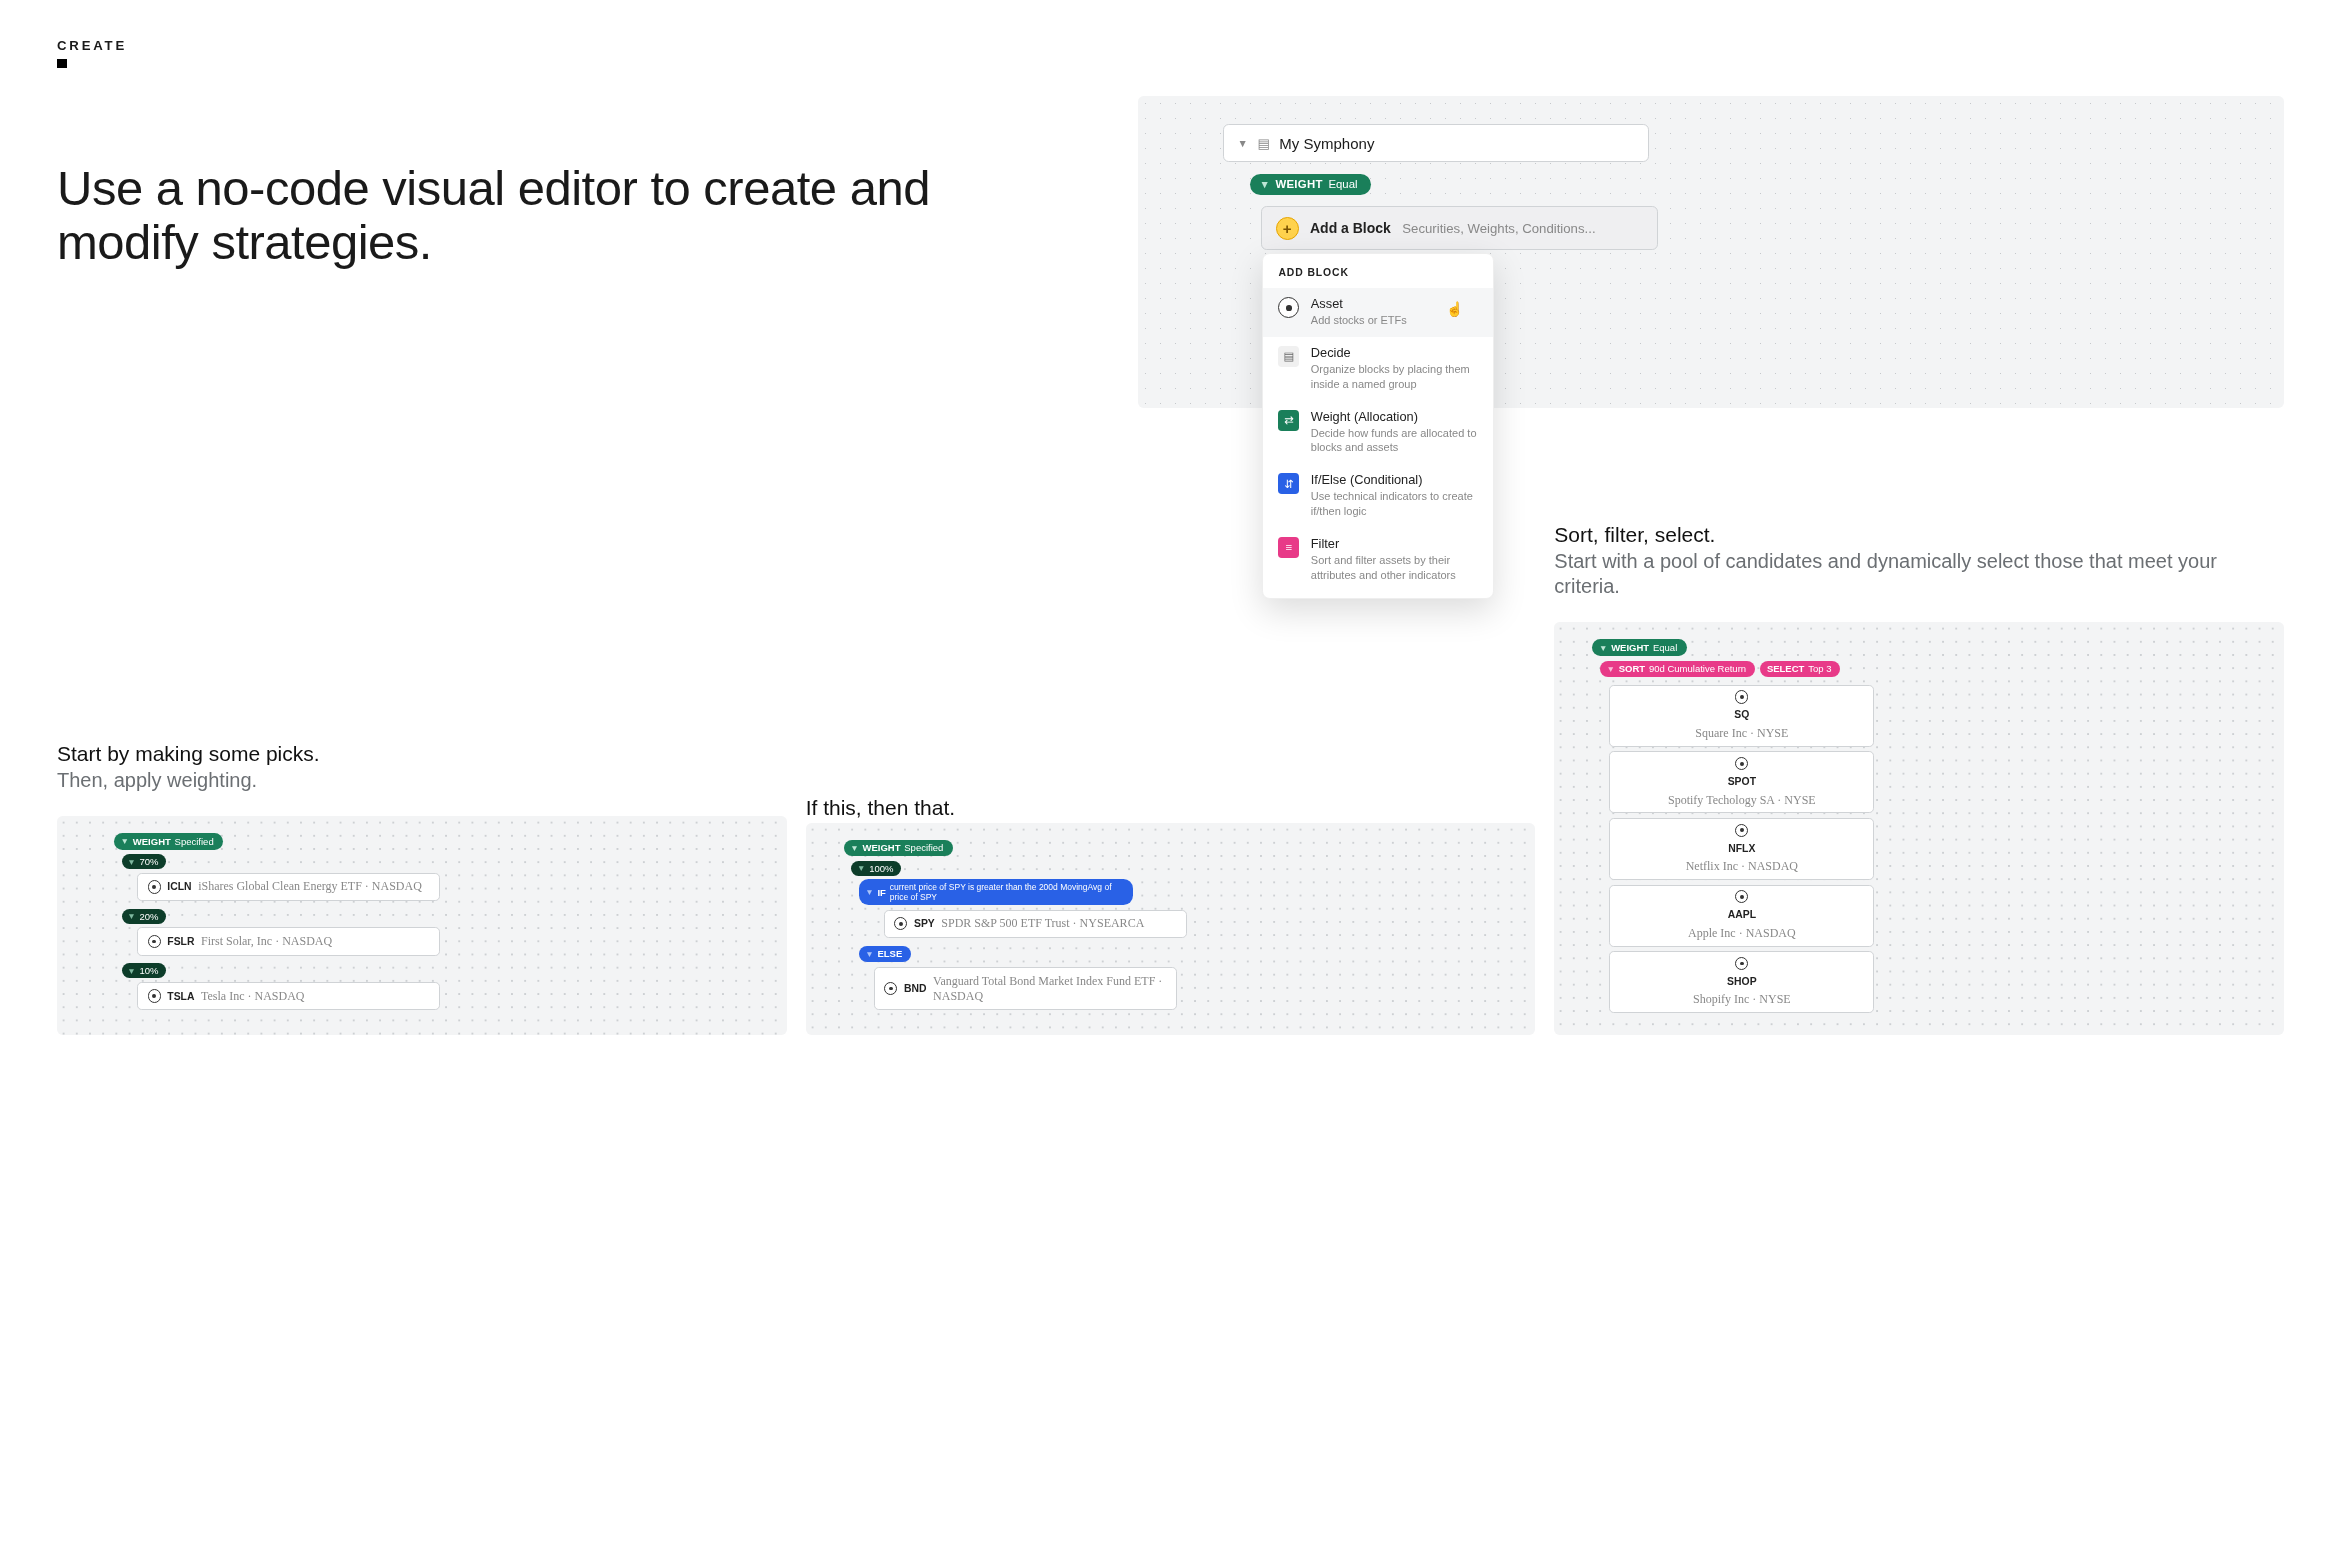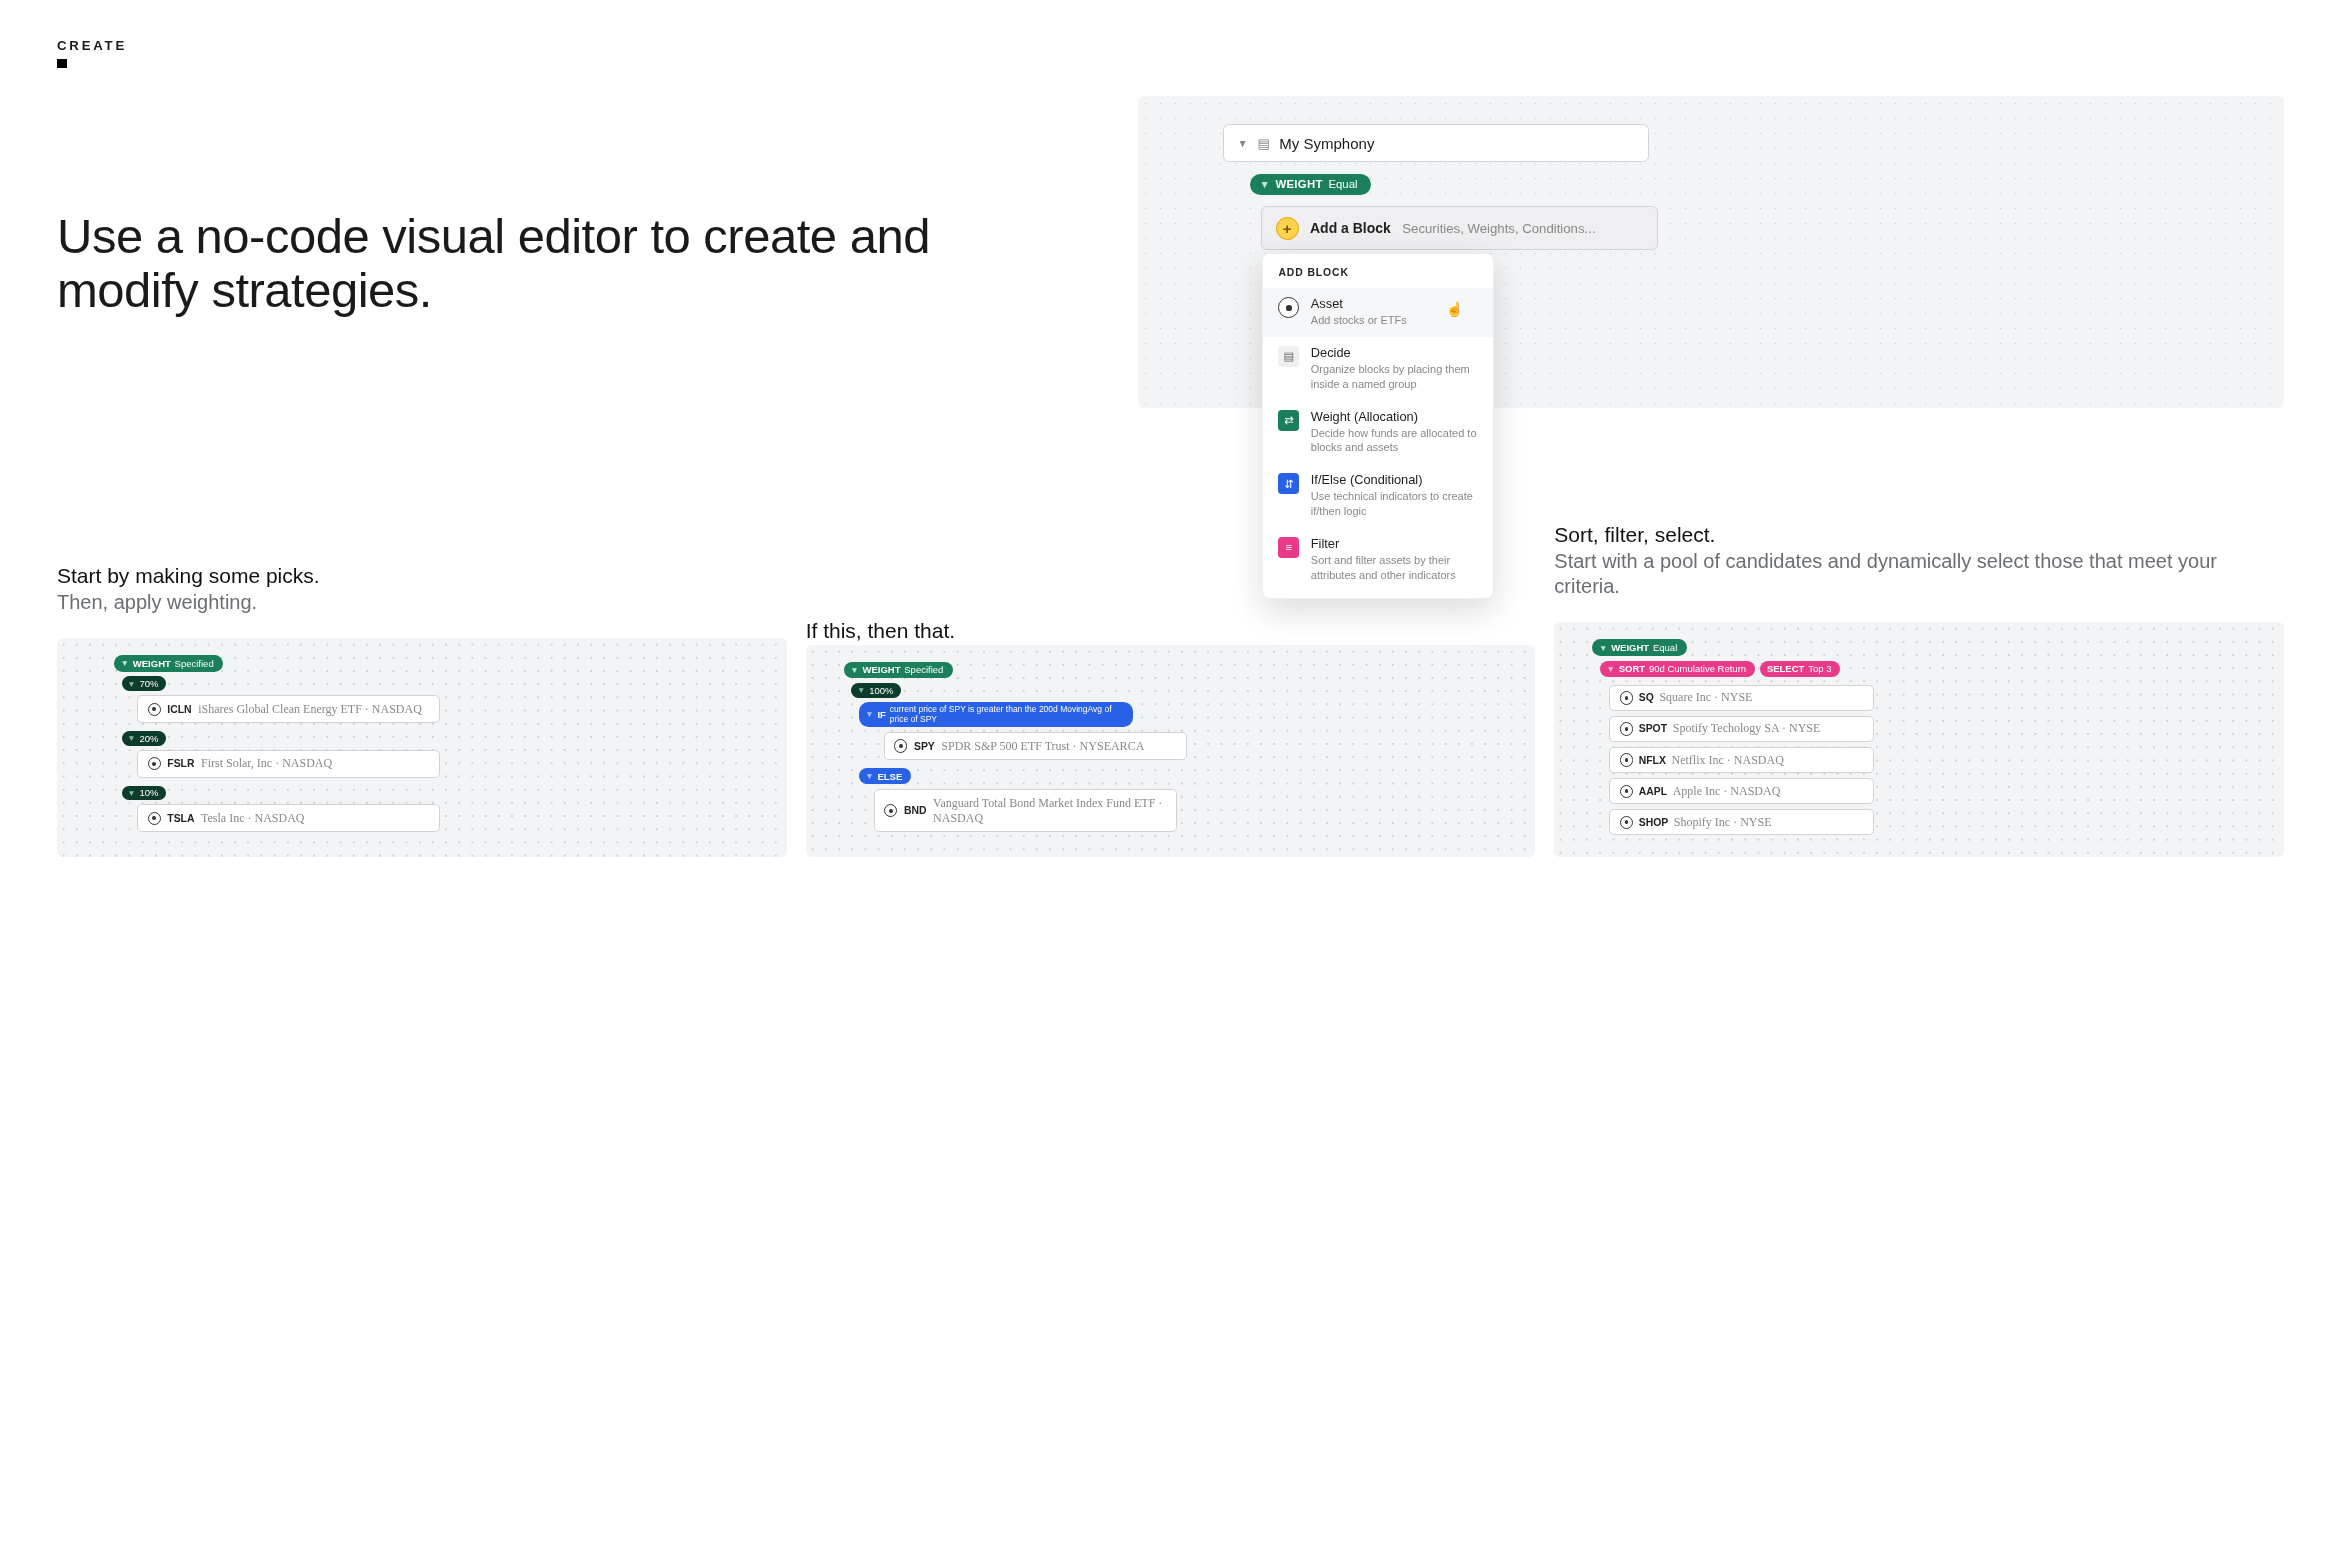--- a/index.html
+++ b/index.html
@@ -1,21 +1,21 @@
 <!DOCTYPE html>
 <html style="font-size:15px"><head>
 <meta charset="utf-8">
 <style>
 * { box-sizing: border-box; margin: 0; padding: 0; }
 body { font-family: -apple-system, BlinkMacSystemFont, "Segoe UI", Helvetica, Arial, sans-serif; background: #fff; color: #1a1a1a; padding: 38px 57px; }
 .section-label { font-size: 13.2px; font-weight: 600; letter-spacing: 2.8px; margin-bottom: 5.7px; }
 .section-square { width: 9.5px; height: 9.5px; background: #000; }
 .hero-row { display: flex; gap: 57px; margin-top: 28px; align-items: flex-start; }
 .hero-left { flex: 0 0 46%; padding-top: 66px; }
-.hero-title { font-size: 49px; font-weight: 300; line-height: 1.1; letter-spacing: -0.5px; margin-top: 48px; }
+.hero-title { font-size: 49px; font-weight: 300; line-height: 1.1; letter-spacing: -0.5px; }
 .hero-right { flex: 1; }
 .canvas { background: #f3f4f5; border-radius: 5.7px; padding: 28px 28px 38px 85px; position: relative; min-height: 312px; background-image: radial-gradient(circle, #c5c8cb 0.9px, transparent 0.9px); background-size: 15px 15px; }
 .node-root { background: #fff; border: 0.9px solid #d0d3d6; border-radius: 5.7px; padding: 9.5px 13.2px; display: flex; align-items: center; gap: 9.5px; margin-bottom: 11.4px; width: 426px; }
 .chev { color: #888; font-size: 10.4px; }
 .stack-icon { color: #888; font-size: 13.2px; }
 .pill { background: #1a7f5a; color: #fff; border-radius: 13.2px; padding: 4.7px 13.2px 4.7px 9.5px; display: inline-flex; align-items: center; gap: 5.7px; font-size: 11.4px; margin-bottom: 11.4px; margin-left: 26.5px; }
 .pill .chev { color: #bde6d5; }
 .pill b { font-weight: 700; letter-spacing: 0.3px; }
 .pill span.sub { font-weight: 400; }
 .add-row { background: #efeff1; border: 0.9px solid #d0d3d6; border-radius: 5.7px; padding: 9.5px 13.2px; display: flex; align-items: center; gap: 11.4px; margin-left: 38px; width: 397px; position: relative; }
@@ -51,21 +51,21 @@
 .asset-dot::after { content:""; width:3.8px; height:3.8px; background:#333; border-radius:50%; }
 .asset-ticker { font-weight: 700; color: #222; }
 .asset-name { color: #888; font-size: 12px; font-family: Liberation Serif, serif; }
 .cond-pill { background: #2961e6; color: #fff; border-radius: 9.5px; padding: 2.8px 8.5px 2.8px 6.6px; font-size: 9.5px; display: inline-flex; align-items: center; gap: 3.8px; margin-left: 15px; margin-bottom: 4.7px; }
 .cond-pill .chev { color:#aac4f9; font-size:8.5px; }
 .cond-pill.else { background: #2961e6; margin-left: 15px; }
 .filter-row { display: flex; gap: 5.7px; margin-left: 7.6px; margin-bottom: 7.6px; flex-wrap: wrap; }
 .filter-pill { background: #e83a88; color: #fff; border-radius: 9.5px; padding: 2.8px 8.5px 2.8px 6.6px; font-size: 9.5px; display: inline-flex; align-items: center; gap: 3.8px; }
 .filter-pill .chev { color:#f9bcd8; font-size:8.5px; }
 .filter-pill b { font-weight: 700; }
-.mini-asset { background: #fff; border: 0.9px solid #d0d3d6; border-radius: 4.7px; padding: 4.7px 9.5px; margin-left: 17px; margin-bottom: 4.7px; display: flex; align-items: center; gap: 5.7px; font-size: 10.4px; max-width: 265px; }
+.mini-asset { background: #fff; border: 0.9px solid #d0d3d6; border-radius: 4.7px; padding: 4.7px 9.5px; margin-left: 17px; margin-bottom: 4.7px; display: flex; align-items: center; gap: 5.7px; font-size: 10.4px; max-width: 265px; flex-direction: column; }
 </style>
 </head>
 <body>
 
 <div class="section-label">CREATE</div>
 <div class="section-square"></div>
 
 <div class="hero-row">
   <div class="hero-left">
     <h1 class="hero-title">Use a no-code visual editor to create and modify strategies.</h1>

